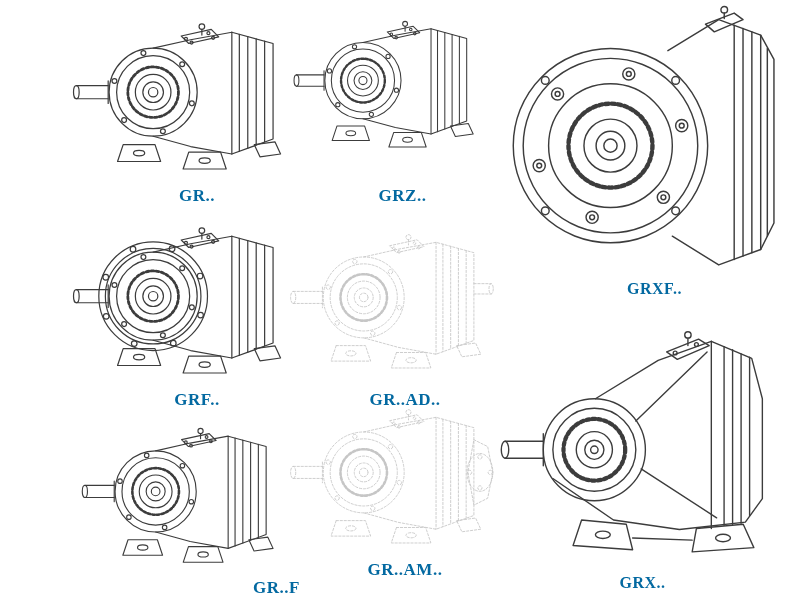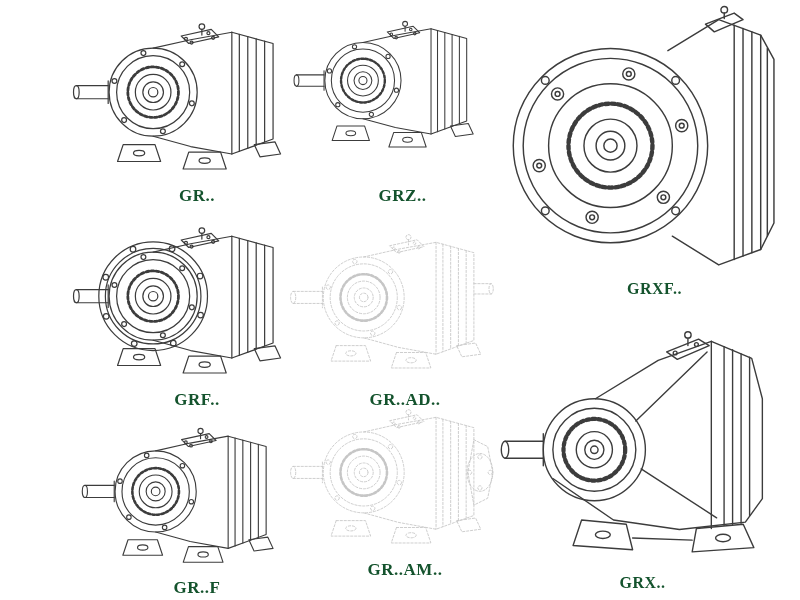--- a/index.html
+++ b/index.html
@@ -23,21 +23,21 @@
     display:flex;
     align-items:center;
     justify-content:center;
     min-height:0;
   }
   .art svg{width:100%;height:100%;}
   figcaption{
     flex:0 0 auto;
     font-weight:bold;
     font-size:17px;
-    color:#14532d;
+    color:#0369a1;
     letter-spacing:0.5px;
     padding:2px 0 0 0;
     text-align:center;
     white-space:nowrap;
     margin-left:24px;
   }
   figcaption.big{font-size:16px;}
 </style>
 </head>
 <body>
@@ -268,21 +268,21 @@
             <path d="M196 148 L218 145 L224 158 L202 161 Z"></path>
             <path d="M216 76 L236 76"></path>
             <path d="M216 88 L236 88"></path>
             <ellipse cx="236" cy="82" rx="2.5" ry="6"></ellipse>
           </g>
         </svg>
     </div>
     <figcaption>GR..AD..</figcaption>
   </figure>
 
-  <figure class="cell" style="left:70px;top:412px;width:230px;height:186px;">
+  <figure class="cell" style="left:70px;top:412px;width:230px;height:186px;align-items:flex-end;">
     <div class="art">
       <svg preserveAspectRatio="xMidYMid meet" viewBox="0 0 244 190">
           <g fill="none" stroke="#3c3c3c" stroke-width="1.3" stroke-linecap="round" stroke-linejoin="round">
             <path d="M6 85 L40 85"></path>
             <path d="M6 99 L40 99"></path>
             <ellipse cx="6" cy="92" rx="3" ry="7"></ellipse>
             <path d="M40 80 L40 104"></path>
             <circle cx="88.0" cy="92.0" r="47"></circle>
             <circle cx="88.0" cy="92.0" r="39"></circle>
             <circle cx="129.3" cy="103.9" r="2.6"></circle>

